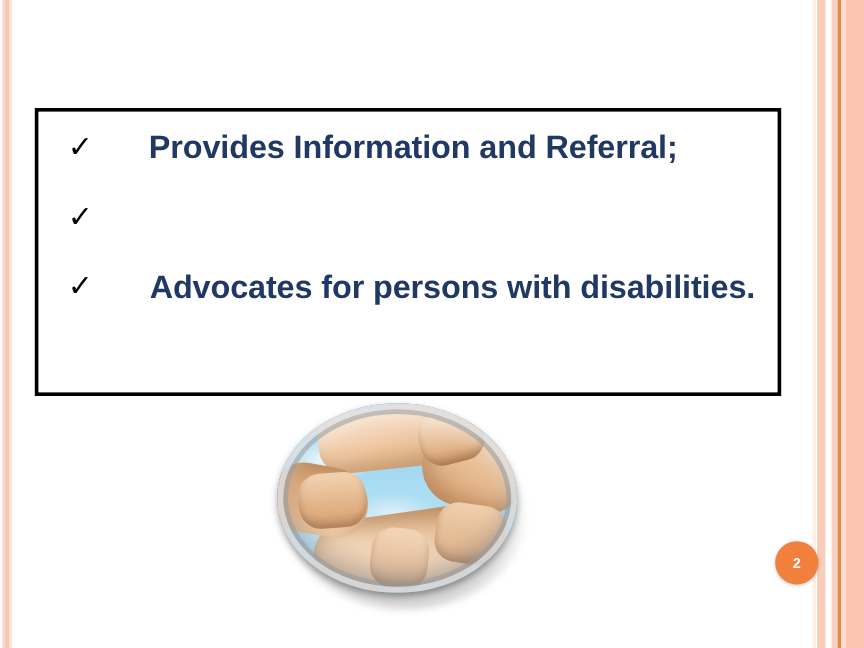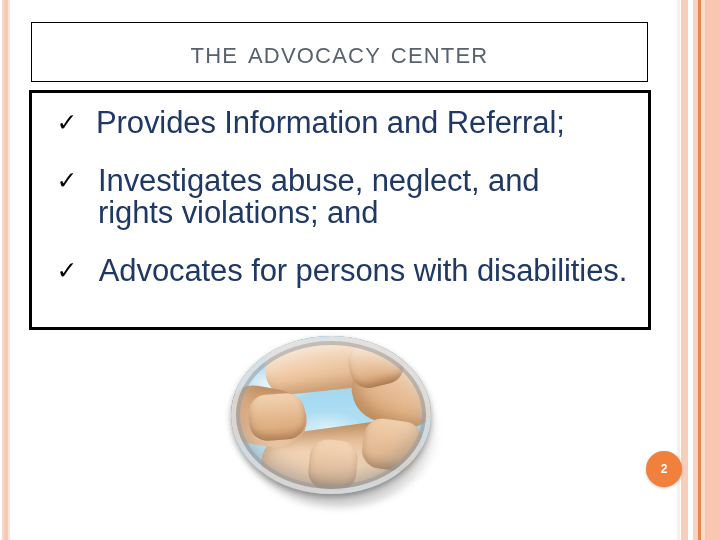--- a/index.html
+++ b/index.html
@@ -90,25 +90,26 @@
     font-size: 25px;
     line-height: 32px;
     color: #000000;
     text-align: center;
     font-family: "DejaVu Sans", sans-serif;
     font-weight: 400;
   }
   .bullet-text {
     flex: 1 1 auto;
     font-family: "Liberation Sans", sans-serif;
-    font-weight: normal;
-    font-size: 31px;
+    font-weight: bold;
+    font-size: 27px;
     line-height: 32px;
     color: #1f3864;
     letter-spacing: -0.1px;
+    margin-left: 28px;
   }
 
   .row-1 .check-icon { margin-left: 8px; }
   .row-1 .bullet-text { padding-left: 12px; }
 
   .row-2 { margin-top: 26px; }
   .row-2 .check-icon { margin-left: 8px; }
   .row-2 .bullet-text { padding-left: 14px; max-width: 470px; }
 
   .row-3 { margin-top: 26px; }
@@ -239,34 +240,30 @@
   <div class="edge-stripe stripe-left-c"></div>
 
   <div class="edge-stripe stripe-right-a"></div>
   <div class="edge-stripe stripe-right-b"></div>
   <div class="edge-stripe stripe-right-c"></div>
   <div class="edge-stripe stripe-right-d"></div>
   <div class="edge-stripe stripe-right-e"></div>
   <div class="edge-stripe stripe-right-f"></div>
   <div class="edge-stripe stripe-right-g"></div>
 
-  <div id="title-box">
-    <div id="title-text">The Advocacy Center</div>
-  </div>
 
   <div id="content-box">
 
     <div class="bullet-row row-1">
       <span class="check-icon">✓</span>
       <span class="bullet-text">Provides Information and Referral;</span>
     </div>
 
     <div class="bullet-row row-2">
       <span class="check-icon">✓</span>
-      <span class="bullet-text">Investigates abuse, neglect, and rights violations; and</span>
     </div>
 
     <div class="bullet-row row-3">
       <span class="check-icon">✓</span>
       <span class="bullet-text">Advocates for persons with disabilities.</span>
     </div>
 
   </div>
 
   <div id="photo-wrap">

